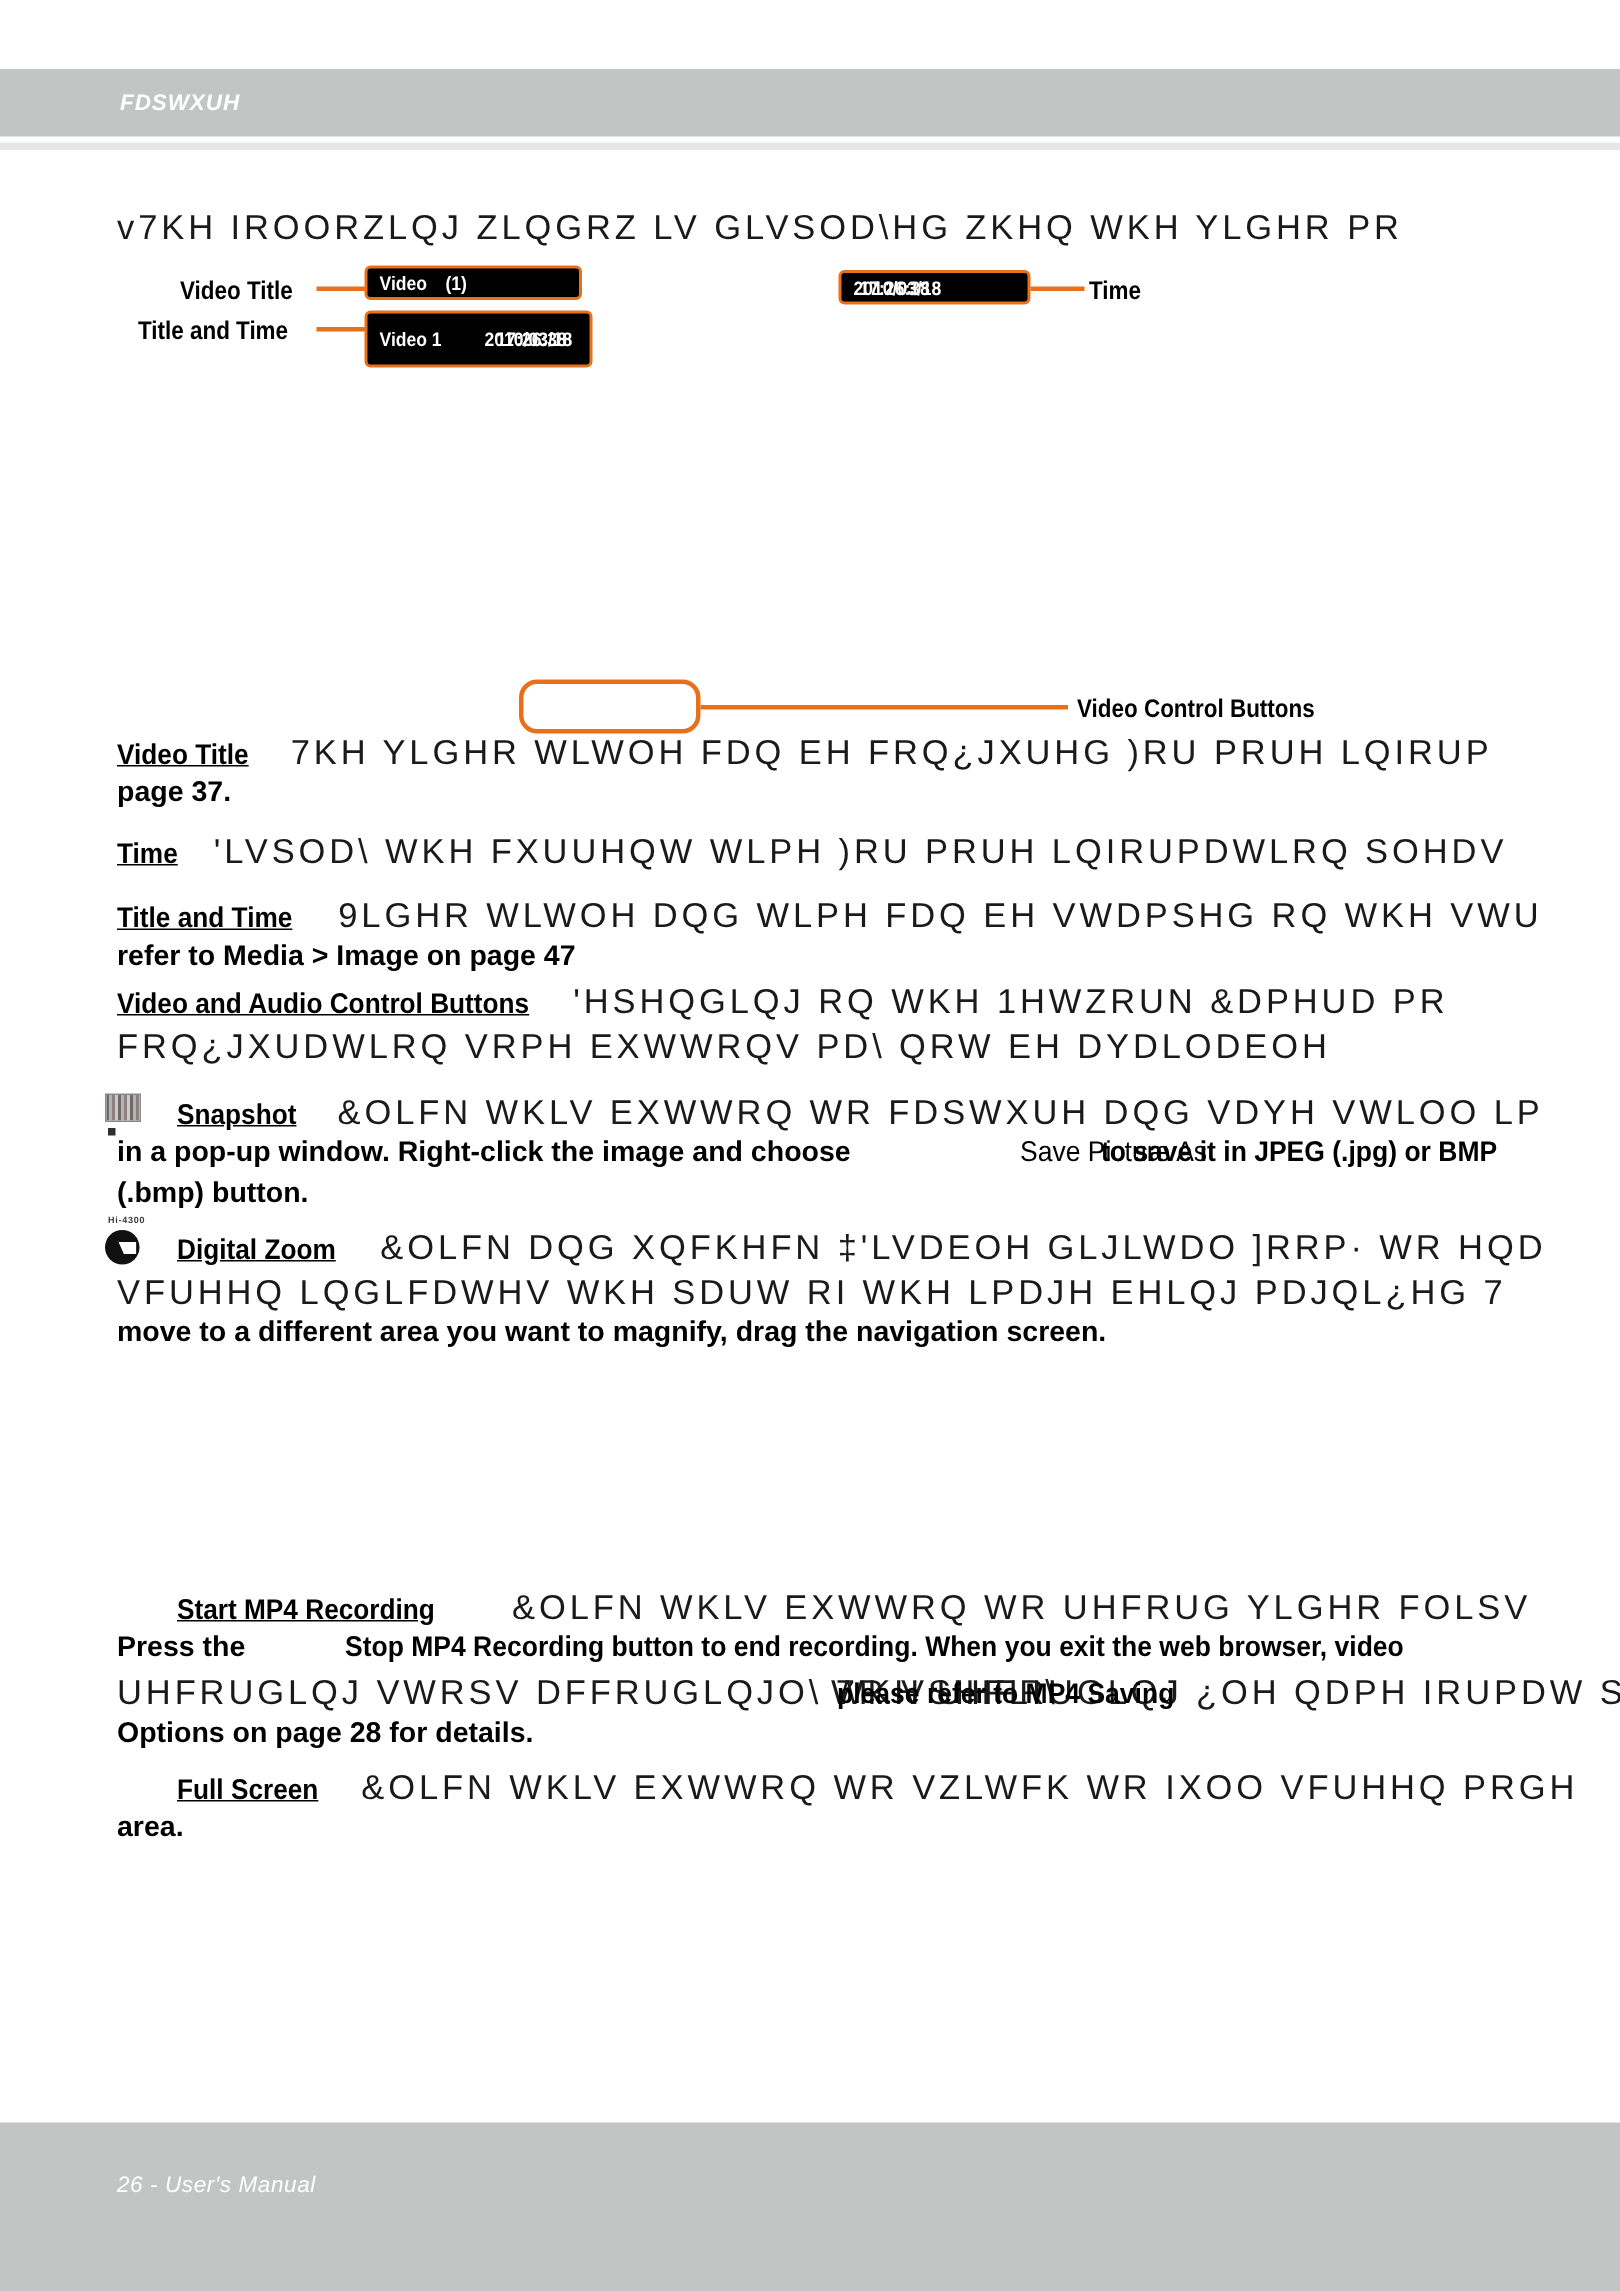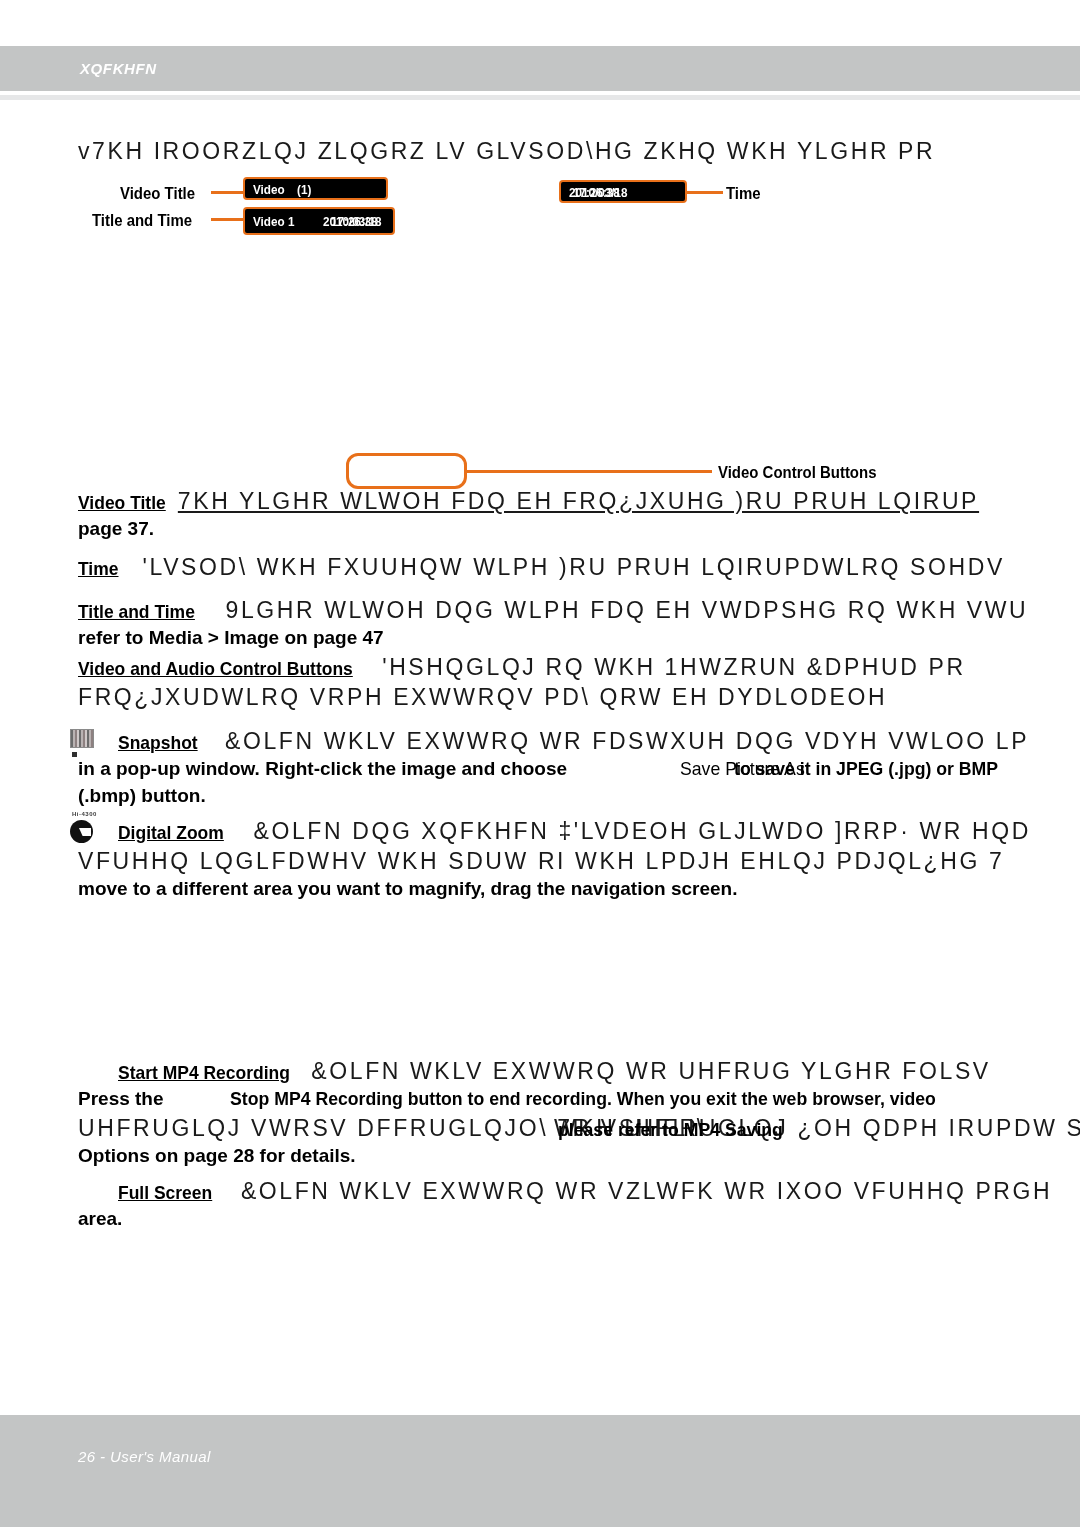--- a/index.html
+++ b/index.html
@@ -192,41 +192,41 @@
 
   
   .ov { position: relative; display: inline-block; }
   .ov > span { position: absolute; left: 0; top: 0; white-space: nowrap; }
   .ov > span.a { position: static; }
 </style>
 </head>
 <body>
 
 <div class="header-band"></div>
-<div class="header-logo">XQFKHFN</div>
+<div class="header-logo">FDSWXUH</div>
 <div class="header-rule"></div>
 
 <div class="intro-line">
   <span class="cipher">v7KH IROORZLQJ ZLQGRZ LV GLVSOD\HG ZKHQ WKH YLGHR PR</span>
 </div>
 
 <div class="diagram">
 
   <div class="callout-label" style="left:120px; top:9px;">Video Title</div>
   <div class="callout-label" style="left:92px; top:36px;">Title and Time</div>
 
   <div class="leader" style="left:211px; top:16px; width:42px;"></div>
   <div class="leader" style="left:211px; top:43px; width:42px;"></div>
 
   <div class="osd-box" style="left:243px; top:2px; width:145px; height:23px;">
     <span class="osd-text">Video</span>
     <span class="osd-text overlap">(1)</span>
   </div>
 
-  <div class="osd-box" style="left:243px; top:32px; width:152px; height:28px;">
+  <div class="osd-box" style="left:243px; top:32px; width:152px; height:38px;">
     <span class="osd-text">Video 1</span>
     <span class="osd-text overlap2">2010/03/18</span>
     <span class="osd-text overlap3">17:26:38</span>
   </div>
 
   <div class="osd-box" style="left:559px; top:5px; width:128px; height:23px;">
     <span class="osd-text">2010/03/18</span>
     <span class="osd-text" style="left:12px;">17:26:38</span>
   </div>
 
@@ -234,21 +234,21 @@
   <div class="callout-label" style="left:726px; top:9px;">Time</div>
 
   <div class="empty-box" style="left:346px; top:278px; width:121px; height:36px;"></div>
   <div class="leader" style="left:467px; top:295px; width:245px;"></div>
   <div class="callout-label" style="left:718px; top:288px;">Video Control Buttons</div>
 </div>
 
 <div class="para" style="top:488px;">
   <div class="row">
     <span class="label-bold inline">Video Title</span>
-    <span class="cipher inline" style="text-decoration:underline;">7KH YLGHR WLWOH FDQ EH FRQ¿JXUHG  )RU PRUH LQIRUP</span>
+    <span class="cipher inline" style="margin-left:16px;">7KH YLGHR WLWOH FDQ EH FRQ¿JXUHG  )RU PRUH LQIRUP</span>
   </div>
   <div class="row tight">
     <span class="solid">page 37.</span>
   </div>
 </div>
 
 <div class="para" style="top:554px;">
   <div class="row">
     <span class="label-bold inline">Time</span>
     <span class="cipher inline" style="margin-left:16px;">'LVSOD\ WKH FXUUHQW WLPH  )RU PRUH LQIRUPDWLRQ  SOHDV</span>
@@ -305,21 +305,21 @@
     <span class="cipher">VFUHHQ LQGLFDWHV WKH SDUW RI WKH LPDJH EHLQJ PDJQL¿HG  7</span>
   </div>
   <div class="row tight">
     <span class="solid">move to a different area you want to magnify, drag the navigation screen.</span>
   </div>
 </div>
 
 <div class="para" style="top:1058px;">
   <div class="row" style="padding-left:40px;">
     <span class="label-bold inline">Start MP4 Recording</span>
-    <span class="cipher inline" style="margin-left:2px;">&amp;OLFN WKLV EXWWRQ WR UHFRUG YLGHR FOLSV</span>
+    <span class="cipher inline" style="margin-left:32px;">&amp;OLFN WKLV EXWWRQ WR UHFRUG YLGHR FOLSV</span>
   </div>
   <div class="row tight">
     <span class="ov">
       <span class="solid a">Press the</span>
       <span class="solid" style="left:152px;">Stop MP4 Recording button to end recording. When you exit the web browser, video</span>
     </span>
   </div>
   <div class="row">
     <span class="ov">
       <span class="cipher a">UHFRUGLQJ VWRSV DFFRUGLQJO\  7R VSHFLI\</span>

